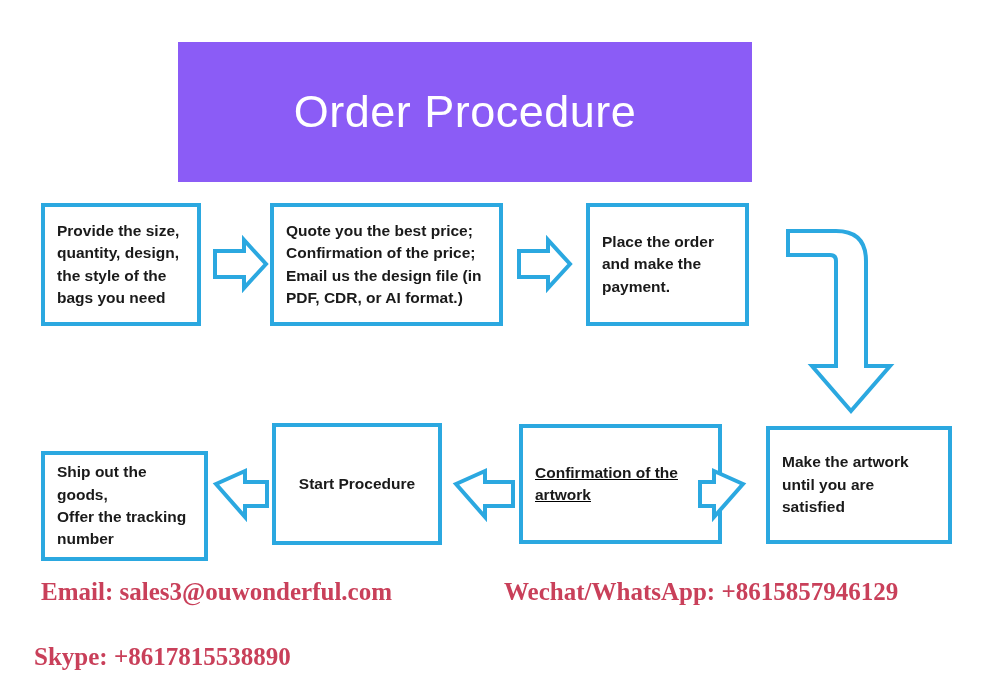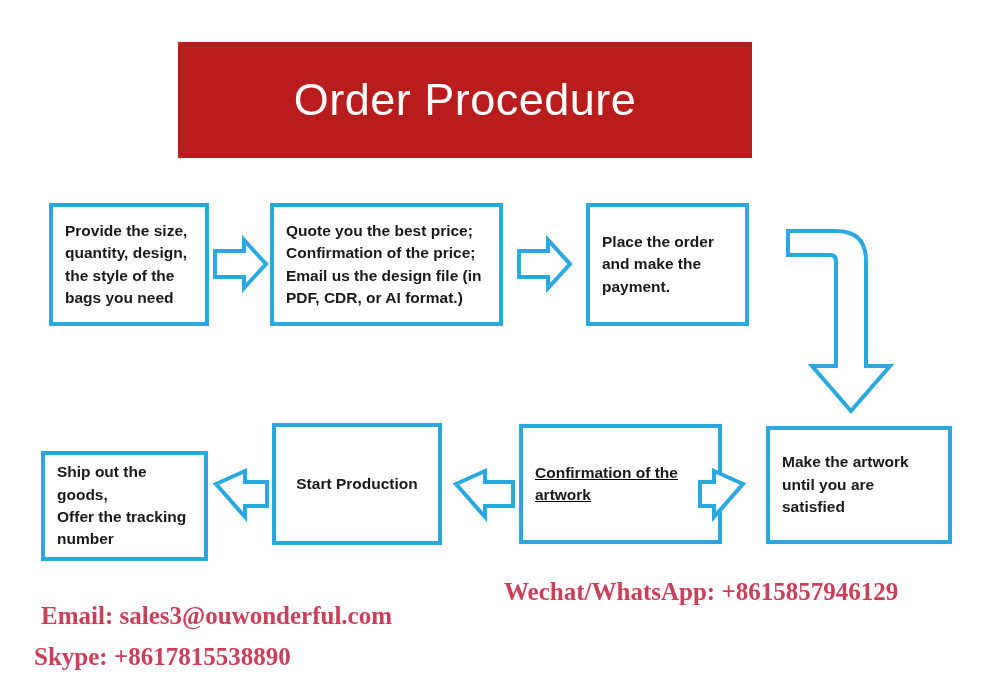--- a/index.html
+++ b/index.html
@@ -18,22 +18,22 @@
     background: #ffffff;
     overflow: hidden;
   }
 
   
   .title-banner {
     position: absolute;
     left: 178px;
     top: 42px;
     width: 574px;
-    height: 116px;
-    background: #b91c1c;
+    height: 140px;
+    background: #8b5cf6;
     display: flex;
     align-items: center;
     justify-content: center;
   }
   .title-text {
     color: #ffffff;
     font-size: 45px;
     font-weight: 400;
     letter-spacing: 0.5px;
     font-family: "Liberation Sans", sans-serif;
@@ -56,21 +56,21 @@
     font-weight: 600;
     white-space: pre-line;
     font-family: "Liberation Sans", sans-serif;
   }
   .flow-box.centered {
     justify-content: center;
     text-align: center;
   }
 
   
-  #box-requirements { left: 41px;  top: 203px; width: 160px; height: 123px; margin-left: 8px; }
+  #box-requirements { left: 41px;  top: 203px; width: 160px; height: 123px; }
   #box-quote        { left: 270px; top: 203px; width: 233px; height: 123px; }
   #box-place-order  { left: 586px; top: 203px; width: 163px; height: 123px; }
 
   
   #box-ship         { left: 41px;  top: 451px; width: 167px; height: 110px; }
   #box-production   { left: 272px; top: 423px; width: 170px; height: 122px; }
   #box-confirm-art  { left: 519px; top: 424px; width: 203px; height: 120px; text-decoration: underline; }
   #box-make-art     { left: 766px; top: 426px; width: 186px; height: 118px; }
 
   
@@ -91,21 +91,21 @@
 
   
   .contact-line {
     position: absolute;
     color: #C9405A;
     font-family: "Liberation Serif", serif;
     font-weight: bold;
     font-size: 25px;
     white-space: nowrap;
   }
-  #contact-email  { left: 41px;  top: 578px; margin-top: 24px; }
+  #contact-email  { left: 41px;  top: 578px; }
   #contact-wechat { left: 504px; top: 578px; text-align: center; }
   #contact-skype  { left: 34px;  top: 643px; }
 </style>
 </head>
 <body>
 
 <div id="canvas">
 
   <div class="title-banner">
     <span class="title-text">Order Procedure</span>
@@ -131,21 +131,21 @@
 payment.</span>
   </div>
 
   <div class="flow-box" id="box-ship">
     <span class="box-text">Ship out the goods,
 Offer the tracking
 number</span>
   </div>
 
   <div class="flow-box centered" id="box-production">
-    <span class="box-text">Start Production</span>
+    <span class="box-text">Start Procedure</span>
   </div>
 
   <div class="flow-box" id="box-confirm-art">
     <span class="box-text">Confirmation of the
 artwork</span>
   </div>
 
   <div class="flow-box" id="box-make-art">
     <span class="box-text">Make the artwork
 until you are satisfied</span>

